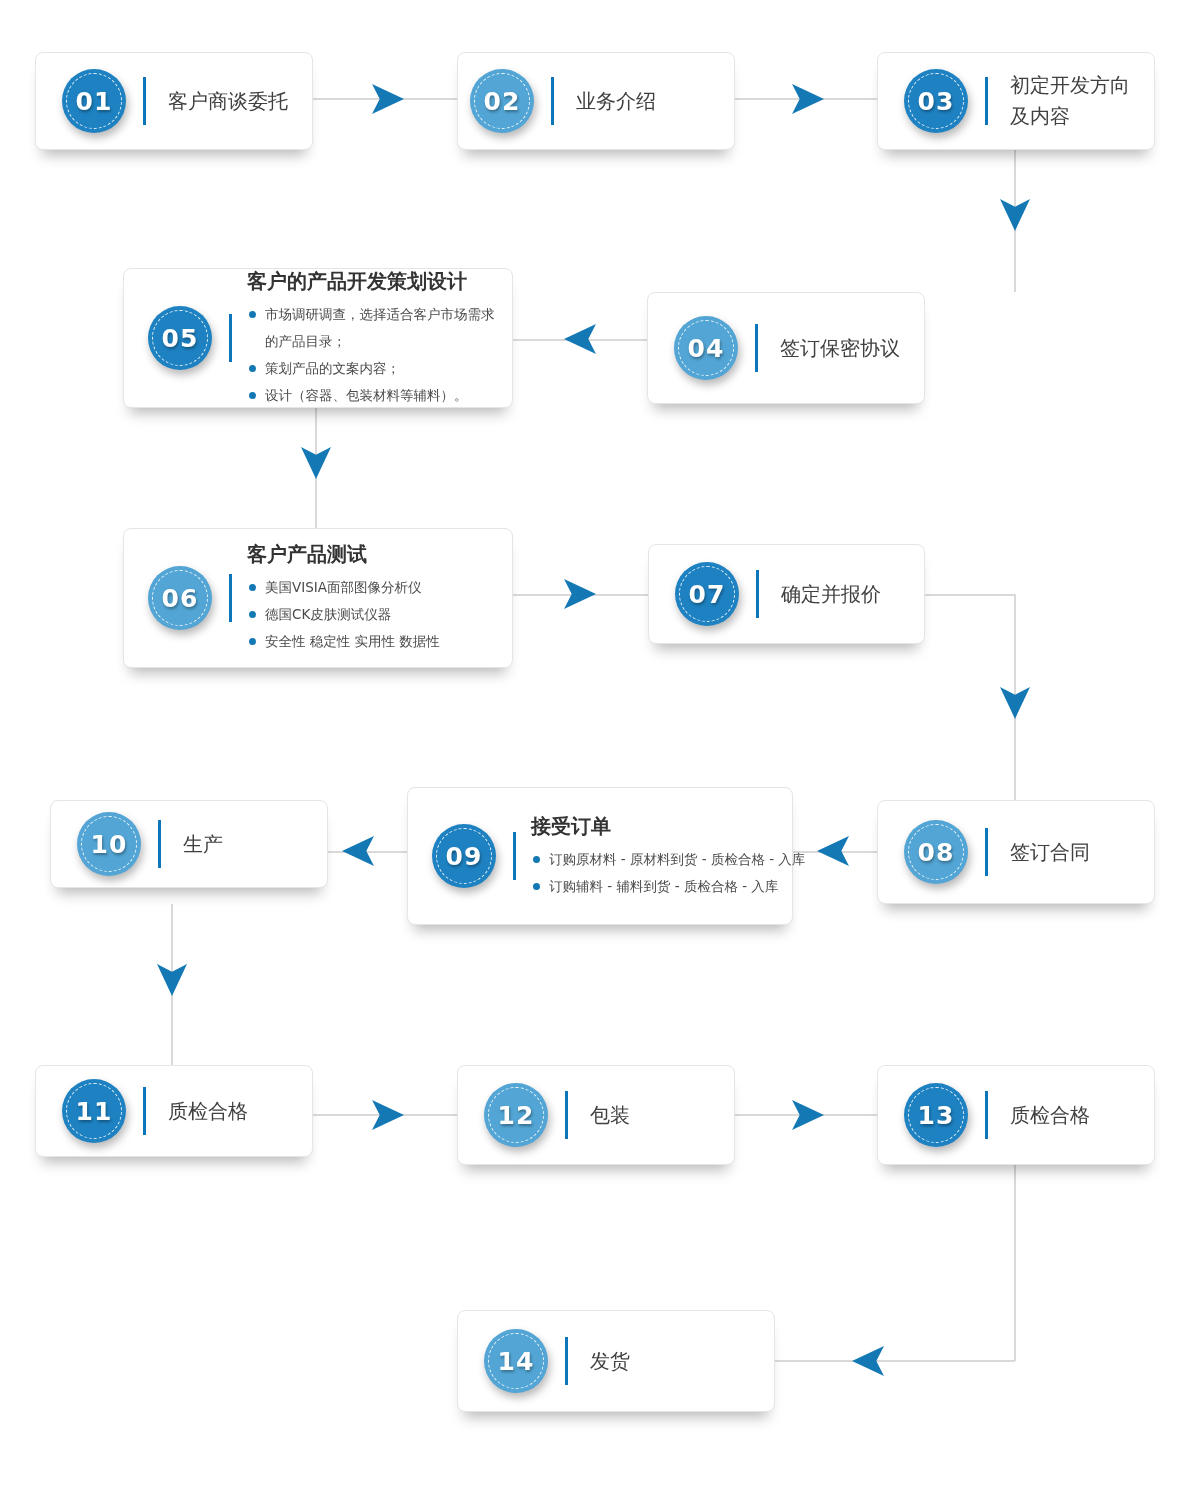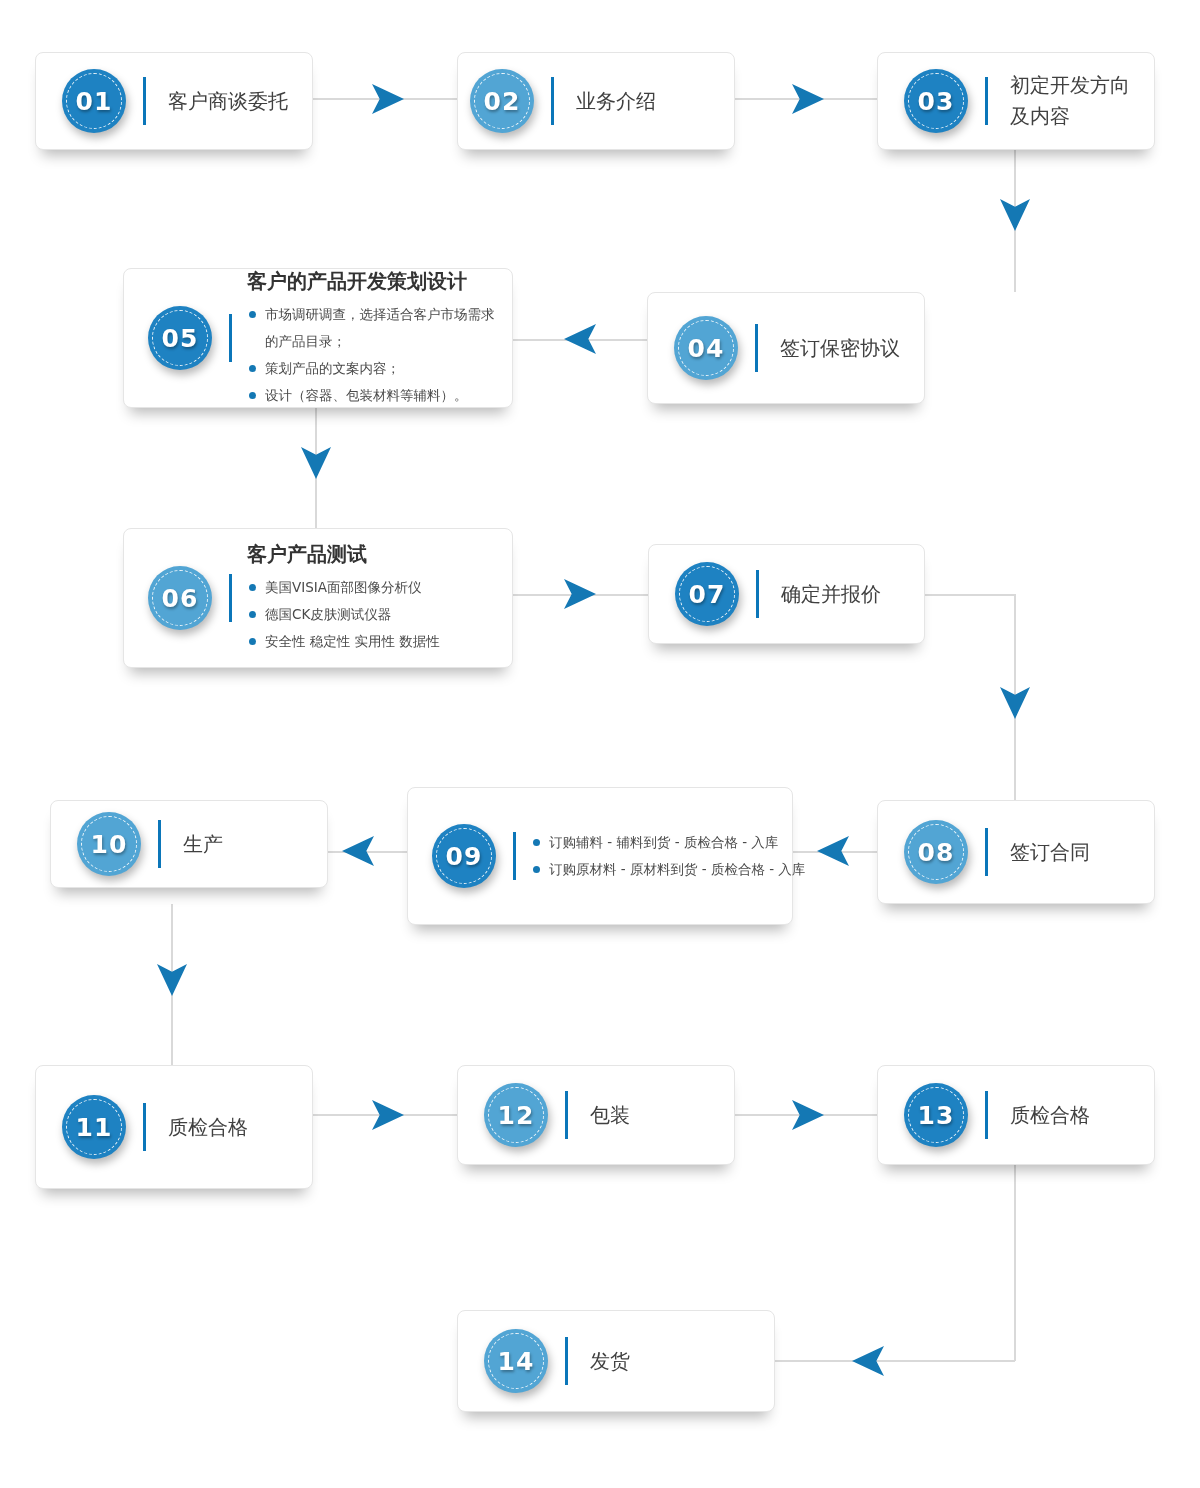--- a/index.html
+++ b/index.html
@@ -165,36 +165,37 @@
     <div class="sep"></div>
     <div class="label">签订合同</div>
   </div>
 
   <div class="node detail" style="left:407px;top:787px;width:386px;height:138px;">
     <div class="circle dark">
       <span class="num">09</span>
     </div>
     <div class="sep"></div>
     <div class="content">
+      <div class="title">接受订单</div>
       <ul class="bullets nowrap">
+        <li>订购原材料 - 原材料到货 - 质检合格 - 入库</li>
         <li>订购辅料 - 辅料到货 - 质检合格 - 入库</li>
-        <li>订购原材料 - 原材料到货 - 质检合格 - 入库</li>
       </ul>
     </div>
   </div>
 
   <div class="node simple" style="left:50px;top:800px;width:278px;height:88px;">
     <div class="circle light">
       <span class="num">10</span>
     </div>
     <div class="sep"></div>
     <div class="label">生产</div>
   </div>
 
-  <div class="node simple" style="left:35px;top:1065px;width:278px;height:124px;">
+  <div class="node simple" style="left:35px;top:1065px;width:278px;height:92px;">
     <div class="circle dark">
       <span class="num">11</span>
     </div>
     <div class="sep"></div>
     <div class="label">质检合格</div>
   </div>
 
   <div class="node simple" style="left:457px;top:1065px;width:278px;height:100px;">
     <div class="circle light">
       <span class="num">12</span>

